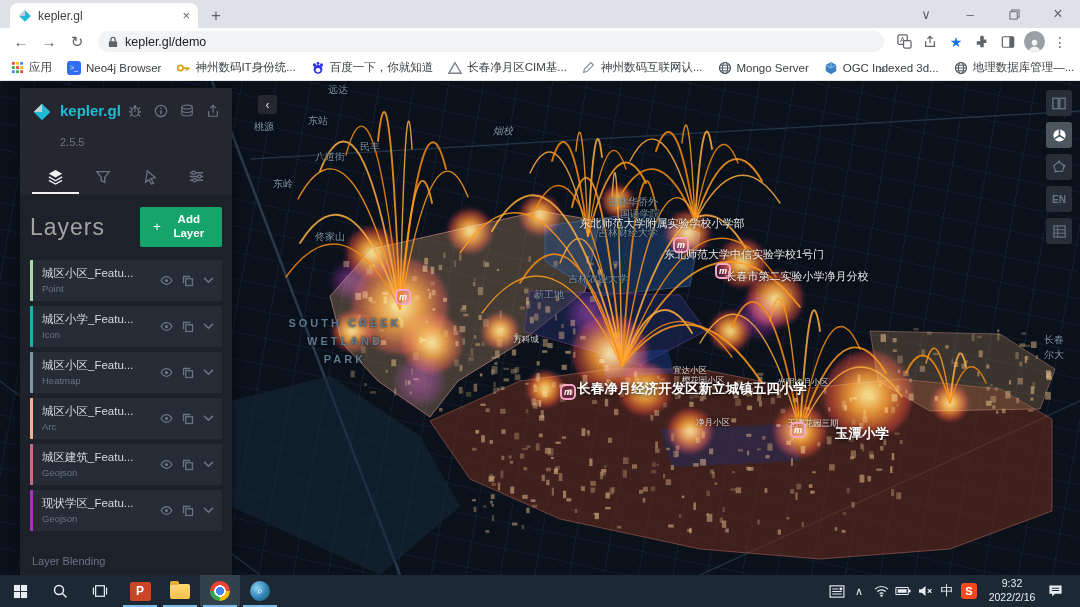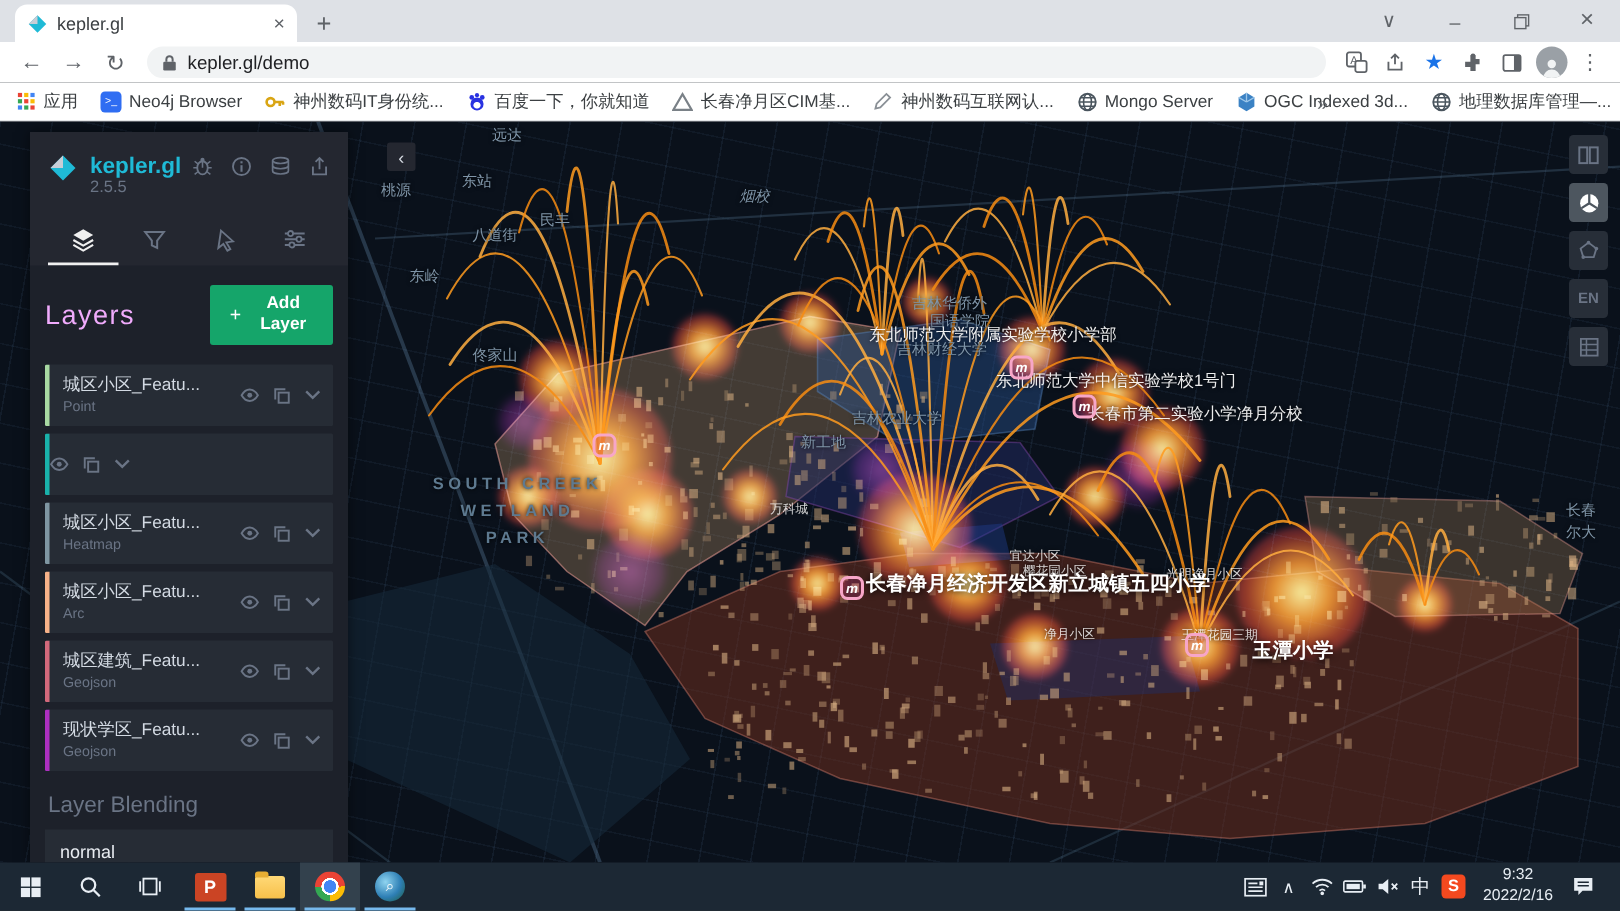--- a/index.html
+++ b/index.html
@@ -47,38 +47,38 @@
   .attrib{position:absolute;right:8px;bottom:4px;text-align:right;font-size:10.5px;color:#6a7485}
   .attrib .row1{display:flex;align-items:center;justify-content:flex-end;gap:6px;margin-bottom:1px}
   .mapboxlogo{display:flex;align-items:center;gap:3px;color:#fff;font-weight:bold;font-size:12px}
   .mbx-o{width:13px;height:13px;border-radius:50%;background:#fff;color:#10161f;display:flex;align-items:center;justify-content:center;font-size:9px;font-weight:bold}
   .attrib .improve{color:#e6e9ee;font-weight:bold}
   
   .kpanel{position:absolute;left:20px;top:7px;bottom:0;width:212px;background:#242730;display:flex;flex-direction:column;box-shadow:0 0 8px rgba(0,0,0,.5)}
   .khead{padding:14px 12px 0}
   .brandrow{display:flex;align-items:flex-start}
   .brandname{color:#1fbad6;font-size:15px;font-weight:bold;margin-left:8px}
-  .version{color:#6a7485;font-size:11px;margin-left:8px;margin-top:0}
+  .version{color:#6a7485;font-size:11px;margin-left:8px;margin-top:17px}
   .hdicons{margin-left:auto;display:flex;gap:12px;align-items:center;padding-top:2px}
   .ktabs{display:flex;margin-top:12px}
   .ktab{flex:1;display:flex;align-items:center;justify-content:center;padding:8px 0 7px;border-bottom:2px solid transparent}
   .ktab.active{border-bottom:2px solid #f0f0f0}
   .kbody{flex:1;background:#1d212a;padding:13px 10px 0;overflow:hidden}
   .layershead{display:flex;justify-content:space-between;align-items:center;margin-bottom:13px}
-  .ktitle{font-size:18px;color:#f0abfc;letter-spacing:1px}
+  .ktitle{font-size:23px;color:#a3a3a3;letter-spacing:1px}
   .addbtn{background:#15a56a;color:#fff;font-size:11.5px;font-weight:bold;border:none;border-radius:2px;width:82px;height:40px;display:flex;align-items:center;justify-content:center;gap:8px;line-height:1.2;cursor:pointer}
   .addbtn .plus{font-size:13px;font-weight:normal}
   .addbtn .albl{width:40px;text-align:center}
   .layer-item{background:#262c35;height:41px;display:flex;margin-bottom:5px;border-radius:1px;overflow:hidden}
   .lbar{width:3px;flex:none}
   .linfo{flex:1;padding:6px 0 0 9px;overflow:hidden}
   .lname{font-size:11.5px;color:#d3dae3;white-space:nowrap}
   .ltype{font-size:9.5px;color:#6a7485;margin-top:2px}
   .licons{display:flex;align-items:center;gap:9px;padding-right:8px}
-  .blend-label{margin-top:14px;font-size:15px;color:#6a7485;padding-left:2px}
+  .blend-label{margin-top:24px;font-size:11px;color:#6a7485;padding-left:2px}
   .blend-select{margin-top:8px;background:#262c35;height:30px;display:flex;align-items:center;padding:0 10px;font-size:12px;color:#e8ecf1}
   
   .taskbar{position:absolute;left:0;bottom:0;width:1080px;height:32px;background:#1c2834;display:flex;align-items:stretch;color:#e8eef4}
   .tbtn{width:40px;display:flex;align-items:center;justify-content:center;position:relative}
   .tbtn.running::after{content:"";position:absolute;left:3px;right:3px;bottom:0;height:2px;background:#76b9ed}
   .tbtn.activeapp{background:#33414d}
   .ppt{width:21px;height:19px;background:#cb4424;border-radius:2px;color:#fff;font-size:12px;font-weight:bold;display:flex;align-items:center;justify-content:center}
   .folder{width:20px;height:15px;background:linear-gradient(#ffd977,#f7c04a);border-radius:2px;position:relative}
   .folder::before{content:"";position:absolute;top:-3px;left:0;width:9px;height:4px;background:#e8ae33;border-radius:2px 2px 0 0}
   .chromeicon{width:20px;height:20px;border-radius:50%;background:
@@ -981,20 +981,24 @@
               </span>
               <span>
                 <svg width="11" height="7" viewBox="0 0 12 8">
                   <path d="M1 1l5 5 5-5" fill="none" stroke="#6a7485" stroke-width="1.8"></path>
                 </svg>
               </span>
             </div>
           </div>
           <div class="layer-item">
             <div class="lbar" style="background: rgb(25, 178, 171);"></div>
+            <div class="linfo">
+              <div class="lname">城区小学_Featu...</div>
+              <div class="ltype">Icon</div>
+            </div>
             <div class="licons">
               <span>
                 <svg width="13" height="11" viewBox="0 0 24 20">
                   <path d="M12 3C6 3 2 10 2 10s4 7 10 7 10-7 10-7-4-7-10-7z" fill="none" stroke="#6a7485" stroke-width="2.4"></path>
                   <circle cx="12" cy="10" r="3" fill="#6a7485"></circle>
                 </svg>
               </span>
               <span>
                 <svg width="12" height="12" viewBox="0 0 16 16">
                   <rect x="5" y="5" width="9" height="9" fill="none" stroke="#6a7485" stroke-width="1.7"></rect>

